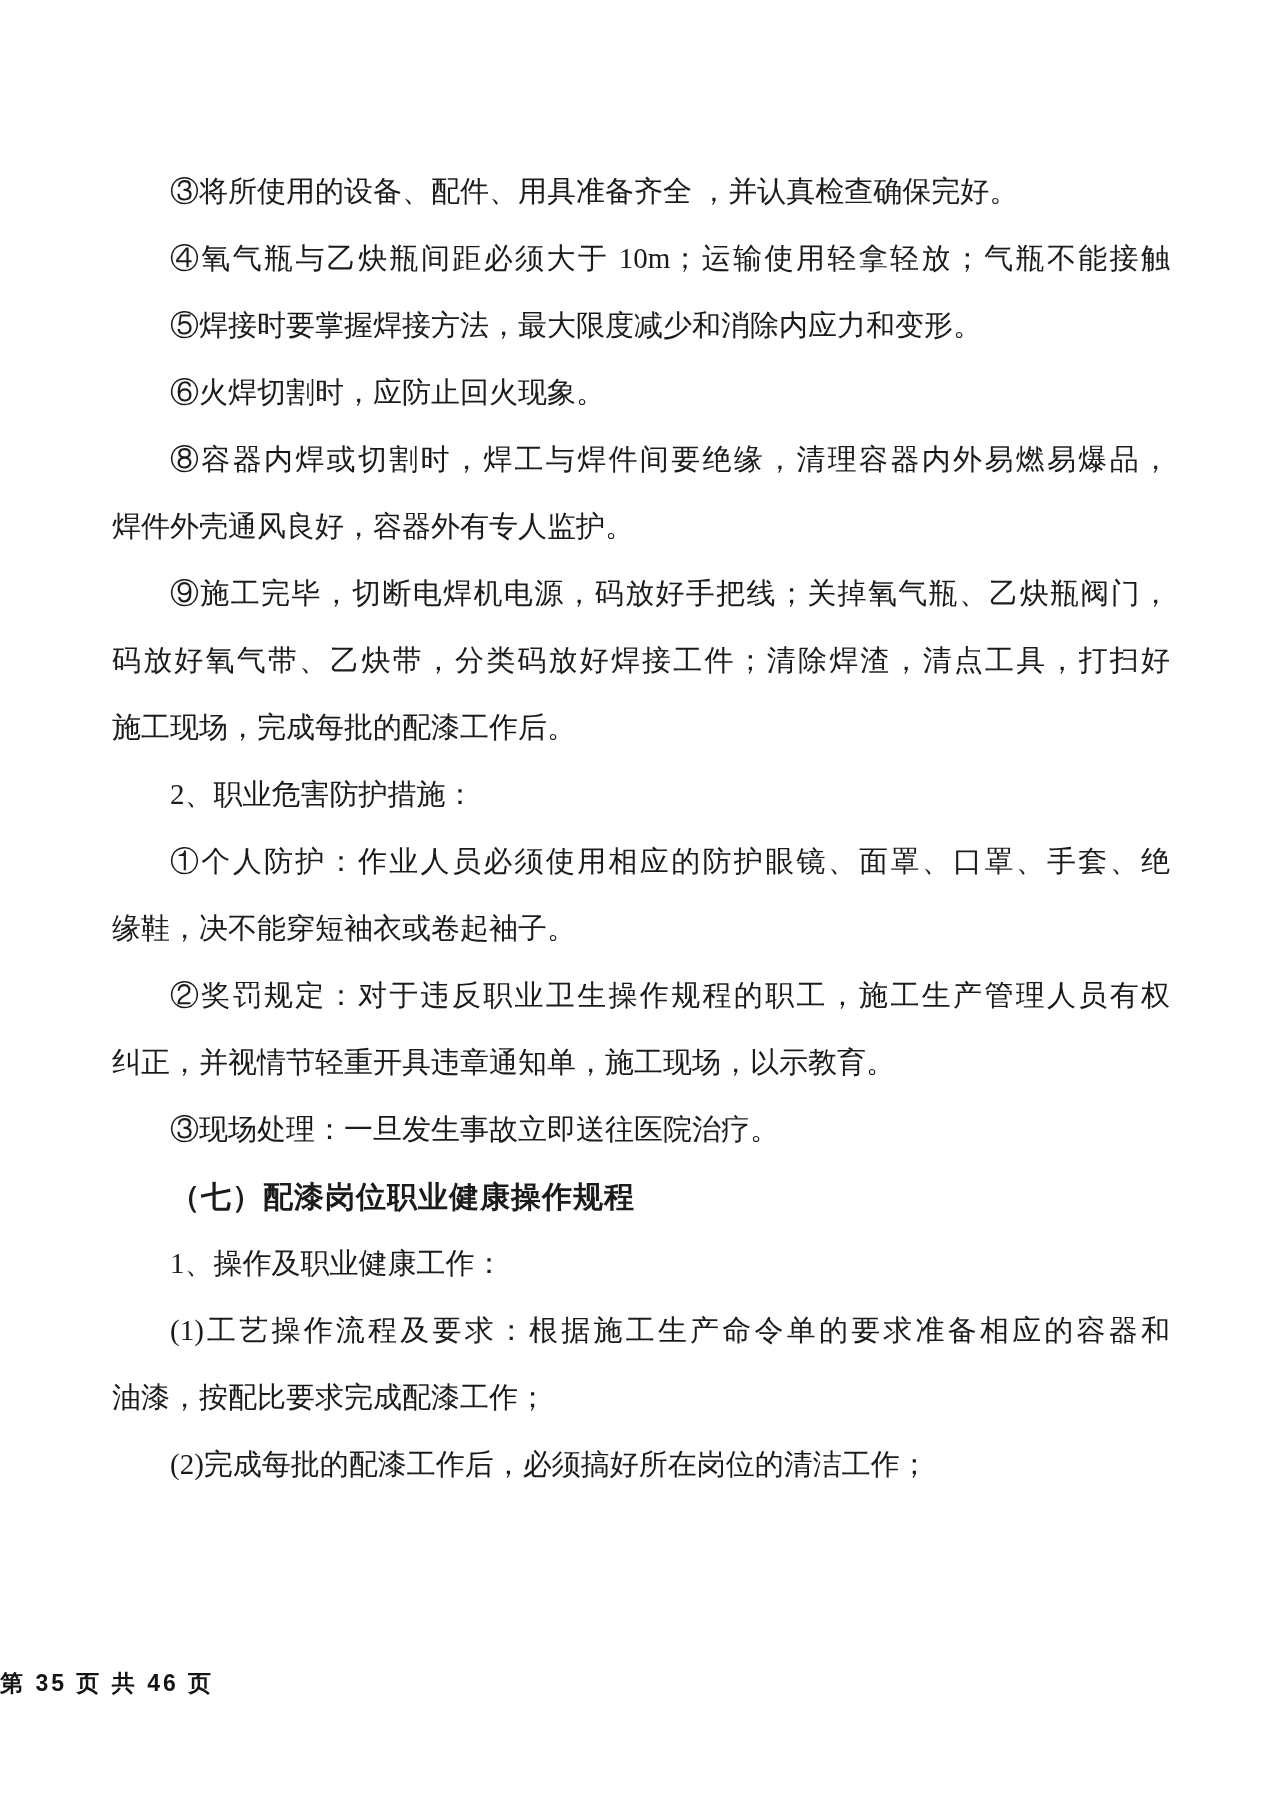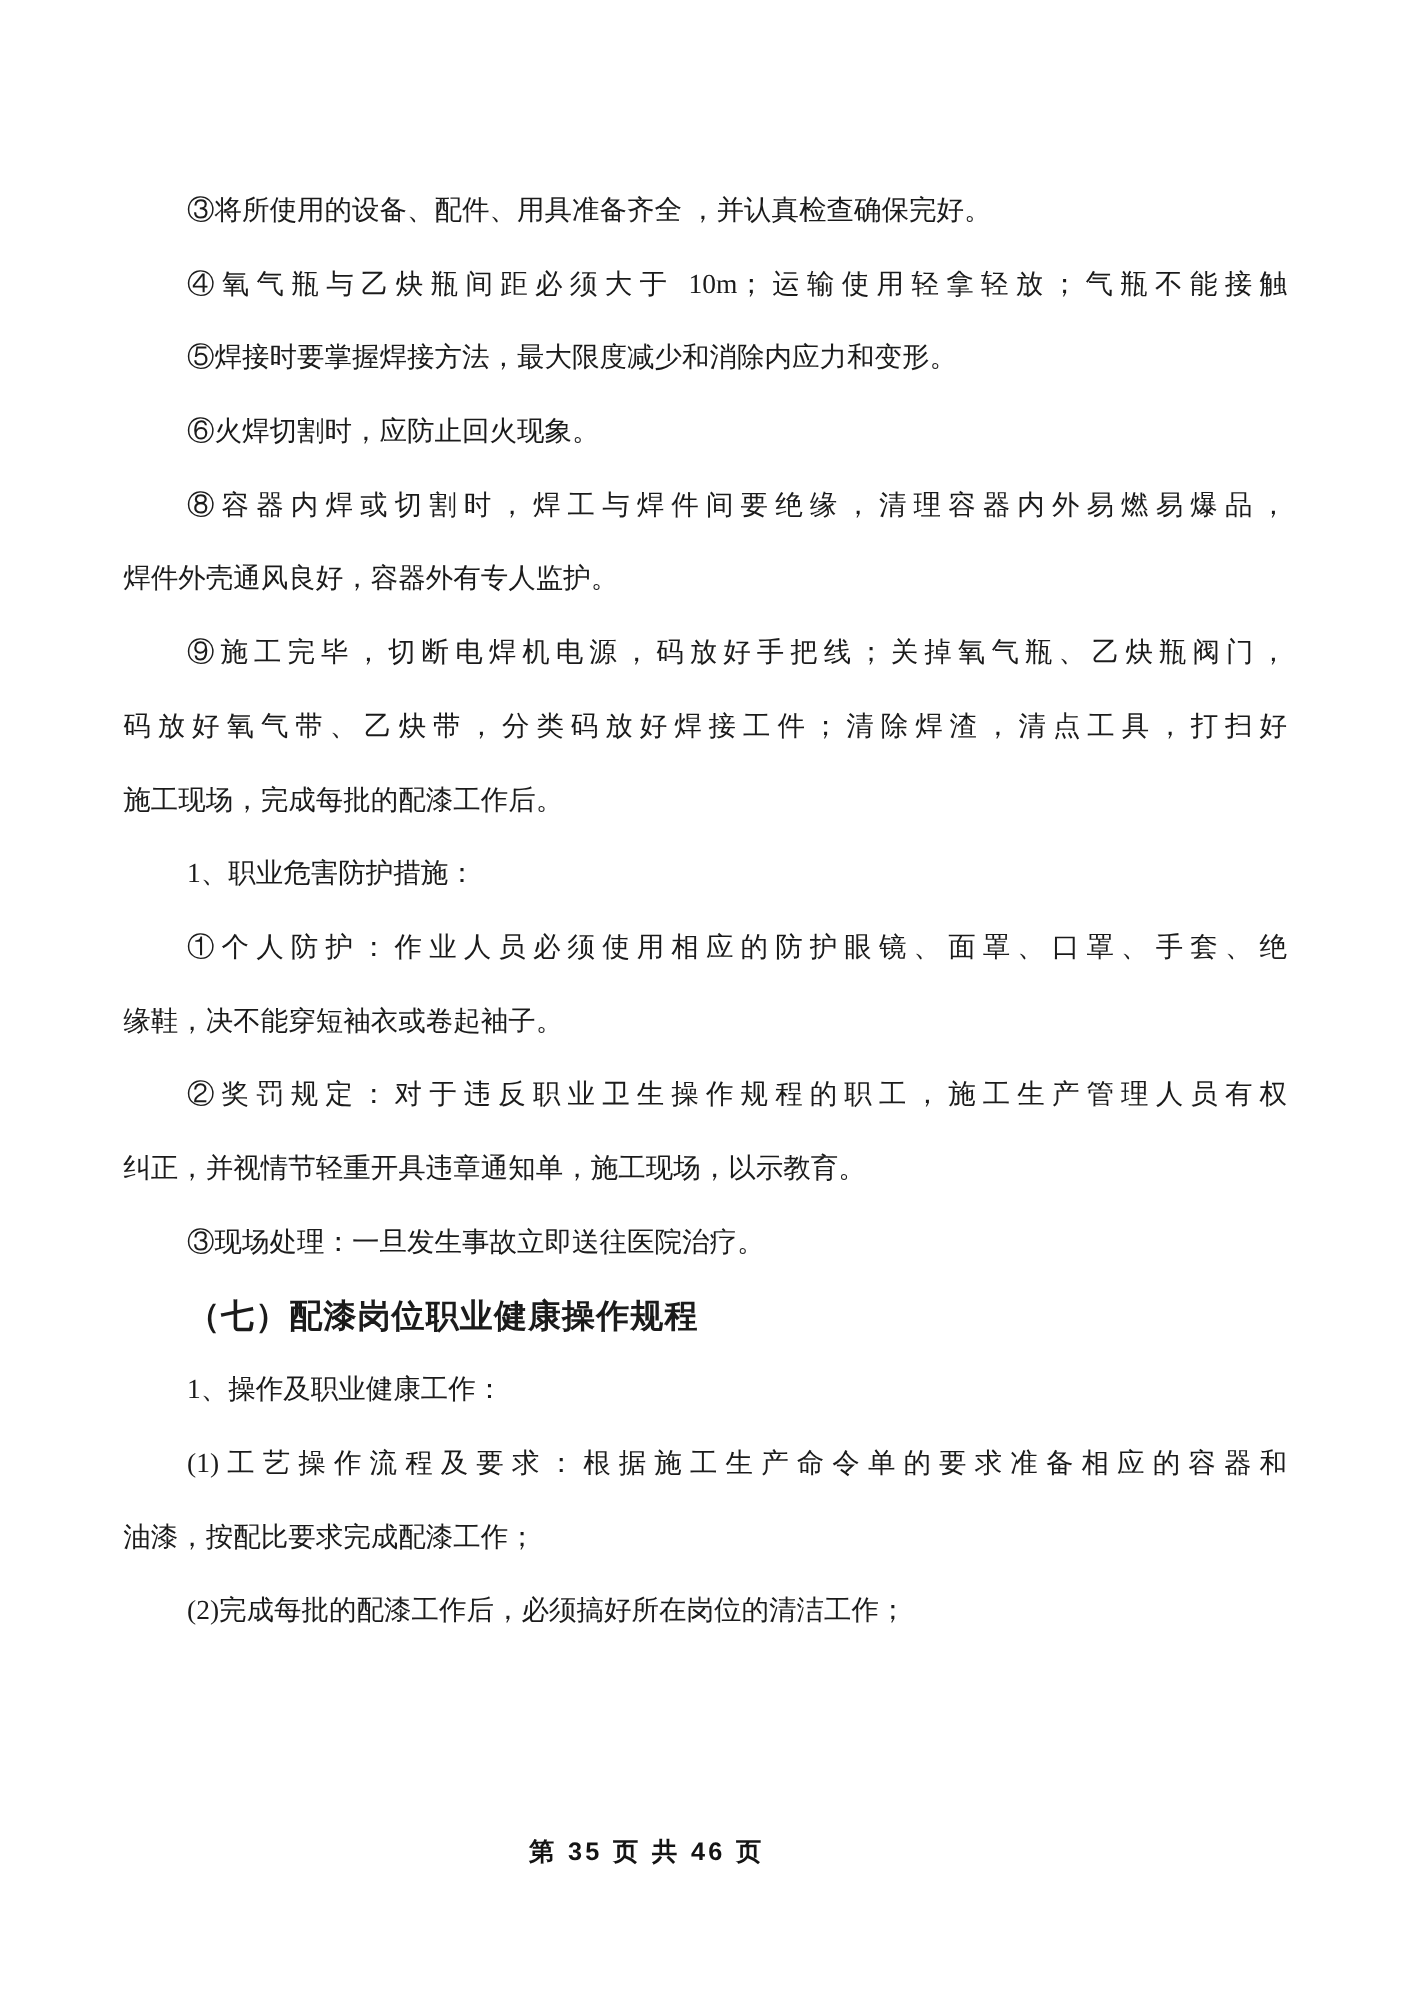--- a/index.html
+++ b/index.html
@@ -20,21 +20,21 @@
     position: absolute;
     left: 112px;
     top: 158px;
     width: 1058px;
   }
   .paragraph {
     margin: 0;
     padding: 0;
   }
   .line {
-    font-size: 25px;
+    font-size: 29px;
     line-height: 67px;
     height: 67px;
     text-align: left;
     white-space: normal;
     overflow: hidden;
   }
   .line.first {
     text-indent: 58px;
   }
   .line.fill {
@@ -45,21 +45,21 @@
     font-family: Liberation Serif, serif;
     font-weight: bold;
     font-size: 30px;
     letter-spacing: 1px;
   }
   .footer {
     position: absolute;
     left: 0;
     top: 1668px;
     width: 1176px;
-    text-align: center;
+    text-align: left;
     font-family: "Liberation Sans", "DejaVu Sans", sans-serif;
     font-weight: bold;
     font-size: 23px;
     color: #141414;
     letter-spacing: 3px;
   }
 </style>
 </head>
 <body>
 
@@ -80,21 +80,21 @@
       <div class="paragraph">
         <div class="line first fill">⑧容器内焊或切割时，焊工与焊件间要绝缘，清理容器内外易燃易爆品，</div>
         <div class="line">焊件外壳通风良好，容器外有专人监护。</div>
       </div>
       <div class="paragraph">
         <div class="line first fill">⑨施工完毕，切断电焊机电源，码放好手把线；关掉氧气瓶、乙炔瓶阀门，</div>
         <div class="line fill">码放好氧气带、乙炔带，分类码放好焊接工件；清除焊渣，清点工具，打扫好</div>
         <div class="line">施工现场，完成每批的配漆工作后。</div>
       </div>
       <div class="paragraph">
-        <div class="line first">1、职业危害防护措施：</div>
+        <div class="line first">2、职业危害防护措施：</div>
       </div>
       <div class="paragraph">
         <div class="line first fill">①个人防护：作业人员必须使用相应的防护眼镜、面罩、口罩、手套、绝</div>
         <div class="line">缘鞋，决不能穿短袖衣或卷起袖子。</div>
       </div>
       <div class="paragraph">
         <div class="line first fill">②奖罚规定：对于违反职业卫生操作规程的职工，施工生产管理人员有权</div>
         <div class="line">纠正，并视情节轻重开具违章通知单，施工现场，以示教育。</div>
       </div>
       <div class="paragraph">

